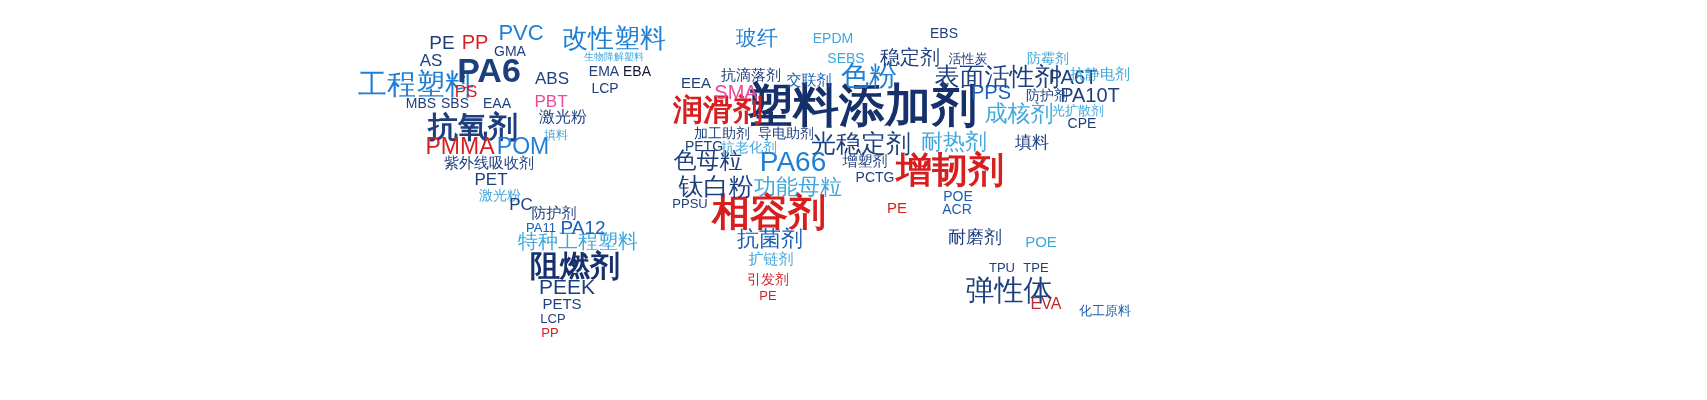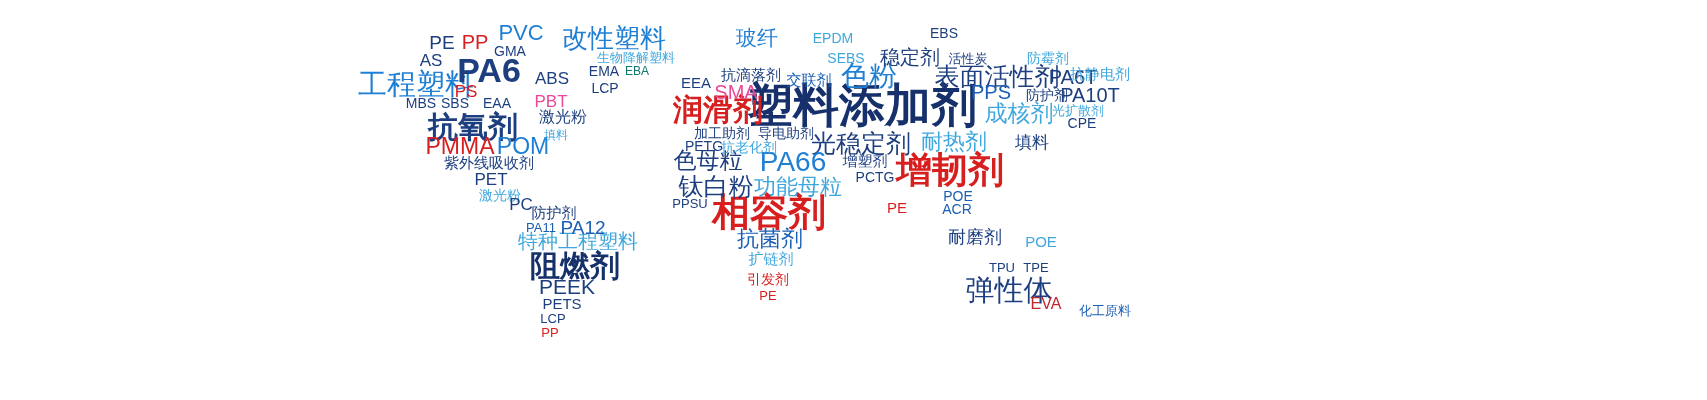--- a/index.html
+++ b/index.html
@@ -65,21 +65,21 @@
     <span class="word latin" style="left: 567px; top: 286px; font-size: 21px; color: rgb(29, 63, 127); font-weight: 400;">PEEK</span>
     <span class="word latin" style="left: 1073px; top: 77px; font-size: 20px; color: rgb(29, 63, 127); font-weight: 400;">PA6T</span>
     <span class="word latin" style="left: 1090px; top: 95px; font-size: 20px; color: rgb(29, 63, 127); font-weight: 400;">PA10T</span>
     <span class="word latin" style="left: 991px; top: 92px; font-size: 20px; color: rgb(26, 95, 180); font-weight: 400;">PPS</span>
     <span class="word latin" style="left: 521px; top: 33px; font-size: 22px; color: rgb(31, 127, 212); font-weight: 400;">PVC</span>
     <span class="word latin" style="left: 442px; top: 42px; font-size: 19px; color: rgb(29, 63, 127); font-weight: 400;">PE</span>
     <span class="word latin" style="left: 475px; top: 42px; font-size: 20px; color: rgb(216, 31, 31); font-weight: 400;">PP</span>
     <span class="word cjk" style="left: 1100px; top: 74px; font-size: 15px; color: rgb(63, 167, 221); font-weight: 400;">抗静电剂</span>
     <span class="word cjk" style="left: 751px; top: 75px; font-size: 15px; color: rgb(29, 63, 127); font-weight: 400;">抗滴落剂</span>
     <span class="word cjk" style="left: 809px; top: 80px; font-size: 15px; color: rgb(26, 95, 180); font-weight: 400;">交联剂</span>
-    <span class="word cjk" style="left: 636px; top: 57px; font-size: 13px; color: rgb(63, 167, 221); font-weight: 400;">生物降解塑料</span>
+    <span class="word cjk" style="left: 614px; top: 57px; font-size: 10px; color: rgb(63, 167, 221); font-weight: 400;">生物降解塑料</span>
     <span class="word cjk" style="left: 489px; top: 163px; font-size: 15px; color: rgb(29, 63, 127); font-weight: 400;">紫外线吸收剂</span>
     <span class="word cjk" style="left: 865px; top: 161px; font-size: 15px; color: rgb(29, 63, 127); font-weight: 400;">增塑剂</span>
     <span class="word cjk" style="left: 722px; top: 133px; font-size: 14px; color: rgb(29, 63, 127); font-weight: 400;">加工助剂</span>
     <span class="word cjk" style="left: 786px; top: 133px; font-size: 14px; color: rgb(29, 63, 127); font-weight: 400;">导电助剂</span>
     <span class="word cjk" style="left: 749px; top: 147px; font-size: 14px; color: rgb(63, 167, 221); font-weight: 400;">抗老化剂</span>
     <span class="word cjk" style="left: 771px; top: 259px; font-size: 15px; color: rgb(63, 167, 221); font-weight: 400;">扩链剂</span>
     <span class="word cjk" style="left: 768px; top: 279px; font-size: 14px; color: rgb(216, 31, 31); font-weight: 400;">引发剂</span>
     <span class="word latin" style="left: 768px; top: 295px; font-size: 13px; color: rgb(216, 31, 31); font-weight: 400;">PE</span>
     <span class="word latin" style="left: 897px; top: 207px; font-size: 15px; color: rgb(216, 31, 31); font-weight: 400;">PE</span>
     <span class="word cjk" style="left: 1047px; top: 95px; font-size: 14px; color: rgb(29, 63, 127); font-weight: 400;">防护剂</span>
@@ -91,21 +91,21 @@
     <span class="word cjk" style="left: 563px; top: 117px; font-size: 16px; color: rgb(29, 63, 127); font-weight: 400;">激光粉</span>
     <span class="word cjk" style="left: 500px; top: 195px; font-size: 14px; color: rgb(63, 167, 221); font-weight: 400;">激光粉</span>
     <span class="word cjk" style="left: 554px; top: 213px; font-size: 15px; color: rgb(29, 63, 127); font-weight: 400;">防护剂</span>
     <span class="word cjk" style="left: 1105px; top: 310px; font-size: 13px; color: rgb(26, 95, 180); font-weight: 400; text-align: center;">化工原料</span>
     <span class="word latin" style="left: 833px; top: 38px; font-size: 14px; color: rgb(63, 167, 221); font-weight: 400;">EPDM</span>
     <span class="word latin" style="left: 846px; top: 58px; font-size: 14px; color: rgb(63, 167, 221); font-weight: 400;">SEBS</span>
     <span class="word latin" style="left: 944px; top: 33px; font-size: 14px; color: rgb(29, 63, 127); font-weight: 400;">EBS</span>
     <span class="word latin" style="left: 736px; top: 92px; font-size: 20px; color: #ec4899; font-weight: 400;">SMA</span>
     <span class="word latin" style="left: 696px; top: 82px; font-size: 15px; color: rgb(29, 63, 127); font-weight: 400;">EEA</span>
     <span class="word latin" style="left: 604px; top: 71px; font-size: 14px; color: rgb(29, 63, 127); font-weight: 400;">EMA</span>
-    <span class="word latin" style="left: 637px; top: 71px; font-size: 12px; color: #0f766e; font-weight: 400;">EBA</span>
+    <span class="word latin" style="left: 637px; top: 71px; font-size: 14px; color: #0f172a; font-weight: 400;">EBA</span>
     <span class="word latin" style="left: 605px; top: 88px; font-size: 14px; color: rgb(29, 63, 127); font-weight: 400;">LCP</span>
     <span class="word latin" style="left: 552px; top: 78px; font-size: 17px; color: rgb(29, 63, 127); font-weight: 400;">ABS</span>
     <span class="word latin" style="left: 510px; top: 51px; font-size: 14px; color: rgb(29, 63, 127); font-weight: 400;">GMA</span>
     <span class="word latin" style="left: 431px; top: 60px; font-size: 17px; color: rgb(29, 63, 127); font-weight: 400;">AS</span>
     <span class="word latin" style="left: 466px; top: 91px; font-size: 17px; color: rgb(216, 31, 31); font-weight: 400;">PS</span>
     <span class="word latin" style="left: 421px; top: 103px; font-size: 14px; color: rgb(29, 63, 127); font-weight: 400;">MBS</span>
     <span class="word latin" style="left: 455px; top: 103px; font-size: 14px; color: rgb(29, 63, 127); font-weight: 400;">SBS</span>
     <span class="word latin" style="left: 497px; top: 103px; font-size: 14px; color: rgb(29, 63, 127); font-weight: 400;">EAA</span>
     <span class="word latin" style="left: 551px; top: 101px; font-size: 17px; color: #ec4899; font-weight: 400;">PBT</span>
     <span class="word latin" style="left: 491px; top: 179px; font-size: 17px; color: rgb(29, 63, 127); font-weight: 400;">PET</span>

